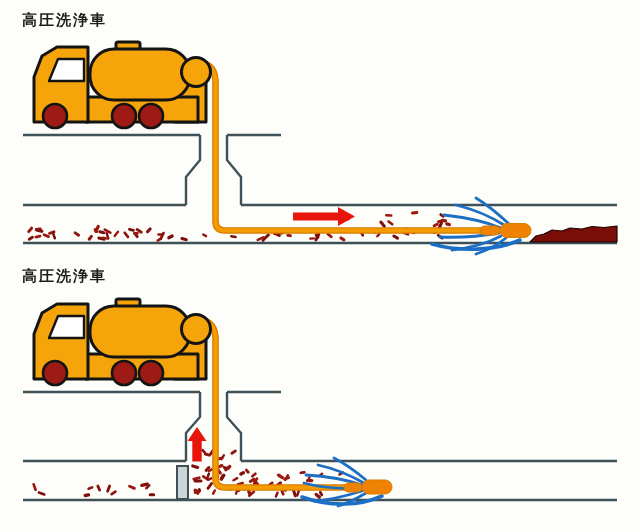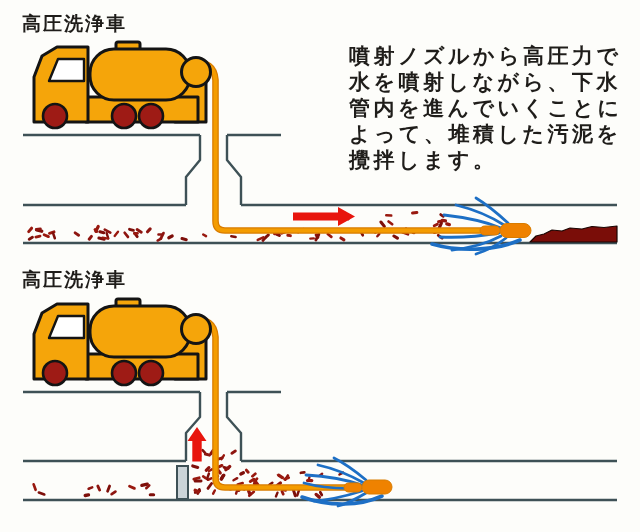--- a/index.html
+++ b/index.html
@@ -4,21 +4,21 @@
 <style>
   html,body{margin:0;padding:0;}
   body{font-family:"DejaVu Sans",sans-serif;}
   .stage{
     position:relative;width:640px;height:532px;overflow:hidden;
     background:var(--c-bg,#FDFDFA);
   }
   .stage svg{position:absolute;left:0;top:0;}
   .truck-label{
     position:absolute;left:22px;
-    font-size:19px;font-weight:600;letter-spacing:2px;
+    font-size:15px;font-weight:600;letter-spacing:2px;
     color:var(--c-text,#1F1D1A);white-space:nowrap;
   }
   .label-1{top:11px;}
   .label-2{top:267px;}
   .desc{
     position:absolute;left:349px;width:288px;
     font-size:21px;line-height:26px;font-weight:600;letter-spacing:3.5px;
     color:var(--c-text,#1F1D1A);white-space:pre-line;
   }
   .desc-1{top:43px;}
@@ -269,18 +269,13 @@
         <rect class="nozzle" x="344" y="483" width="18" height="9" rx="4.5"></rect>
         <rect class="nozzle" x="362" y="480" width="30" height="14" rx="7"></rect>
       </g>
       <polygon class="arrow" points="192.3,461.5 192.3,441 187.5,441 197,427 206.5,441 201.7,441 201.7,461.5"></polygon>
       <use href="#truck-shape" transform="translate(0,257)"></use>
     </g>
   </svg>
 
   <div class="truck-label label-1">高圧洗浄車</div>
   <div class="truck-label label-2">高圧洗浄車</div>
-  <div class="desc desc-1">噴射ノズルから高圧力で
-水を噴射しながら、下水
-管内を進んでいくことに
-よって、堆積した汚泥を
-攪拌します。</div>
 </div>
 
 </body></html>

